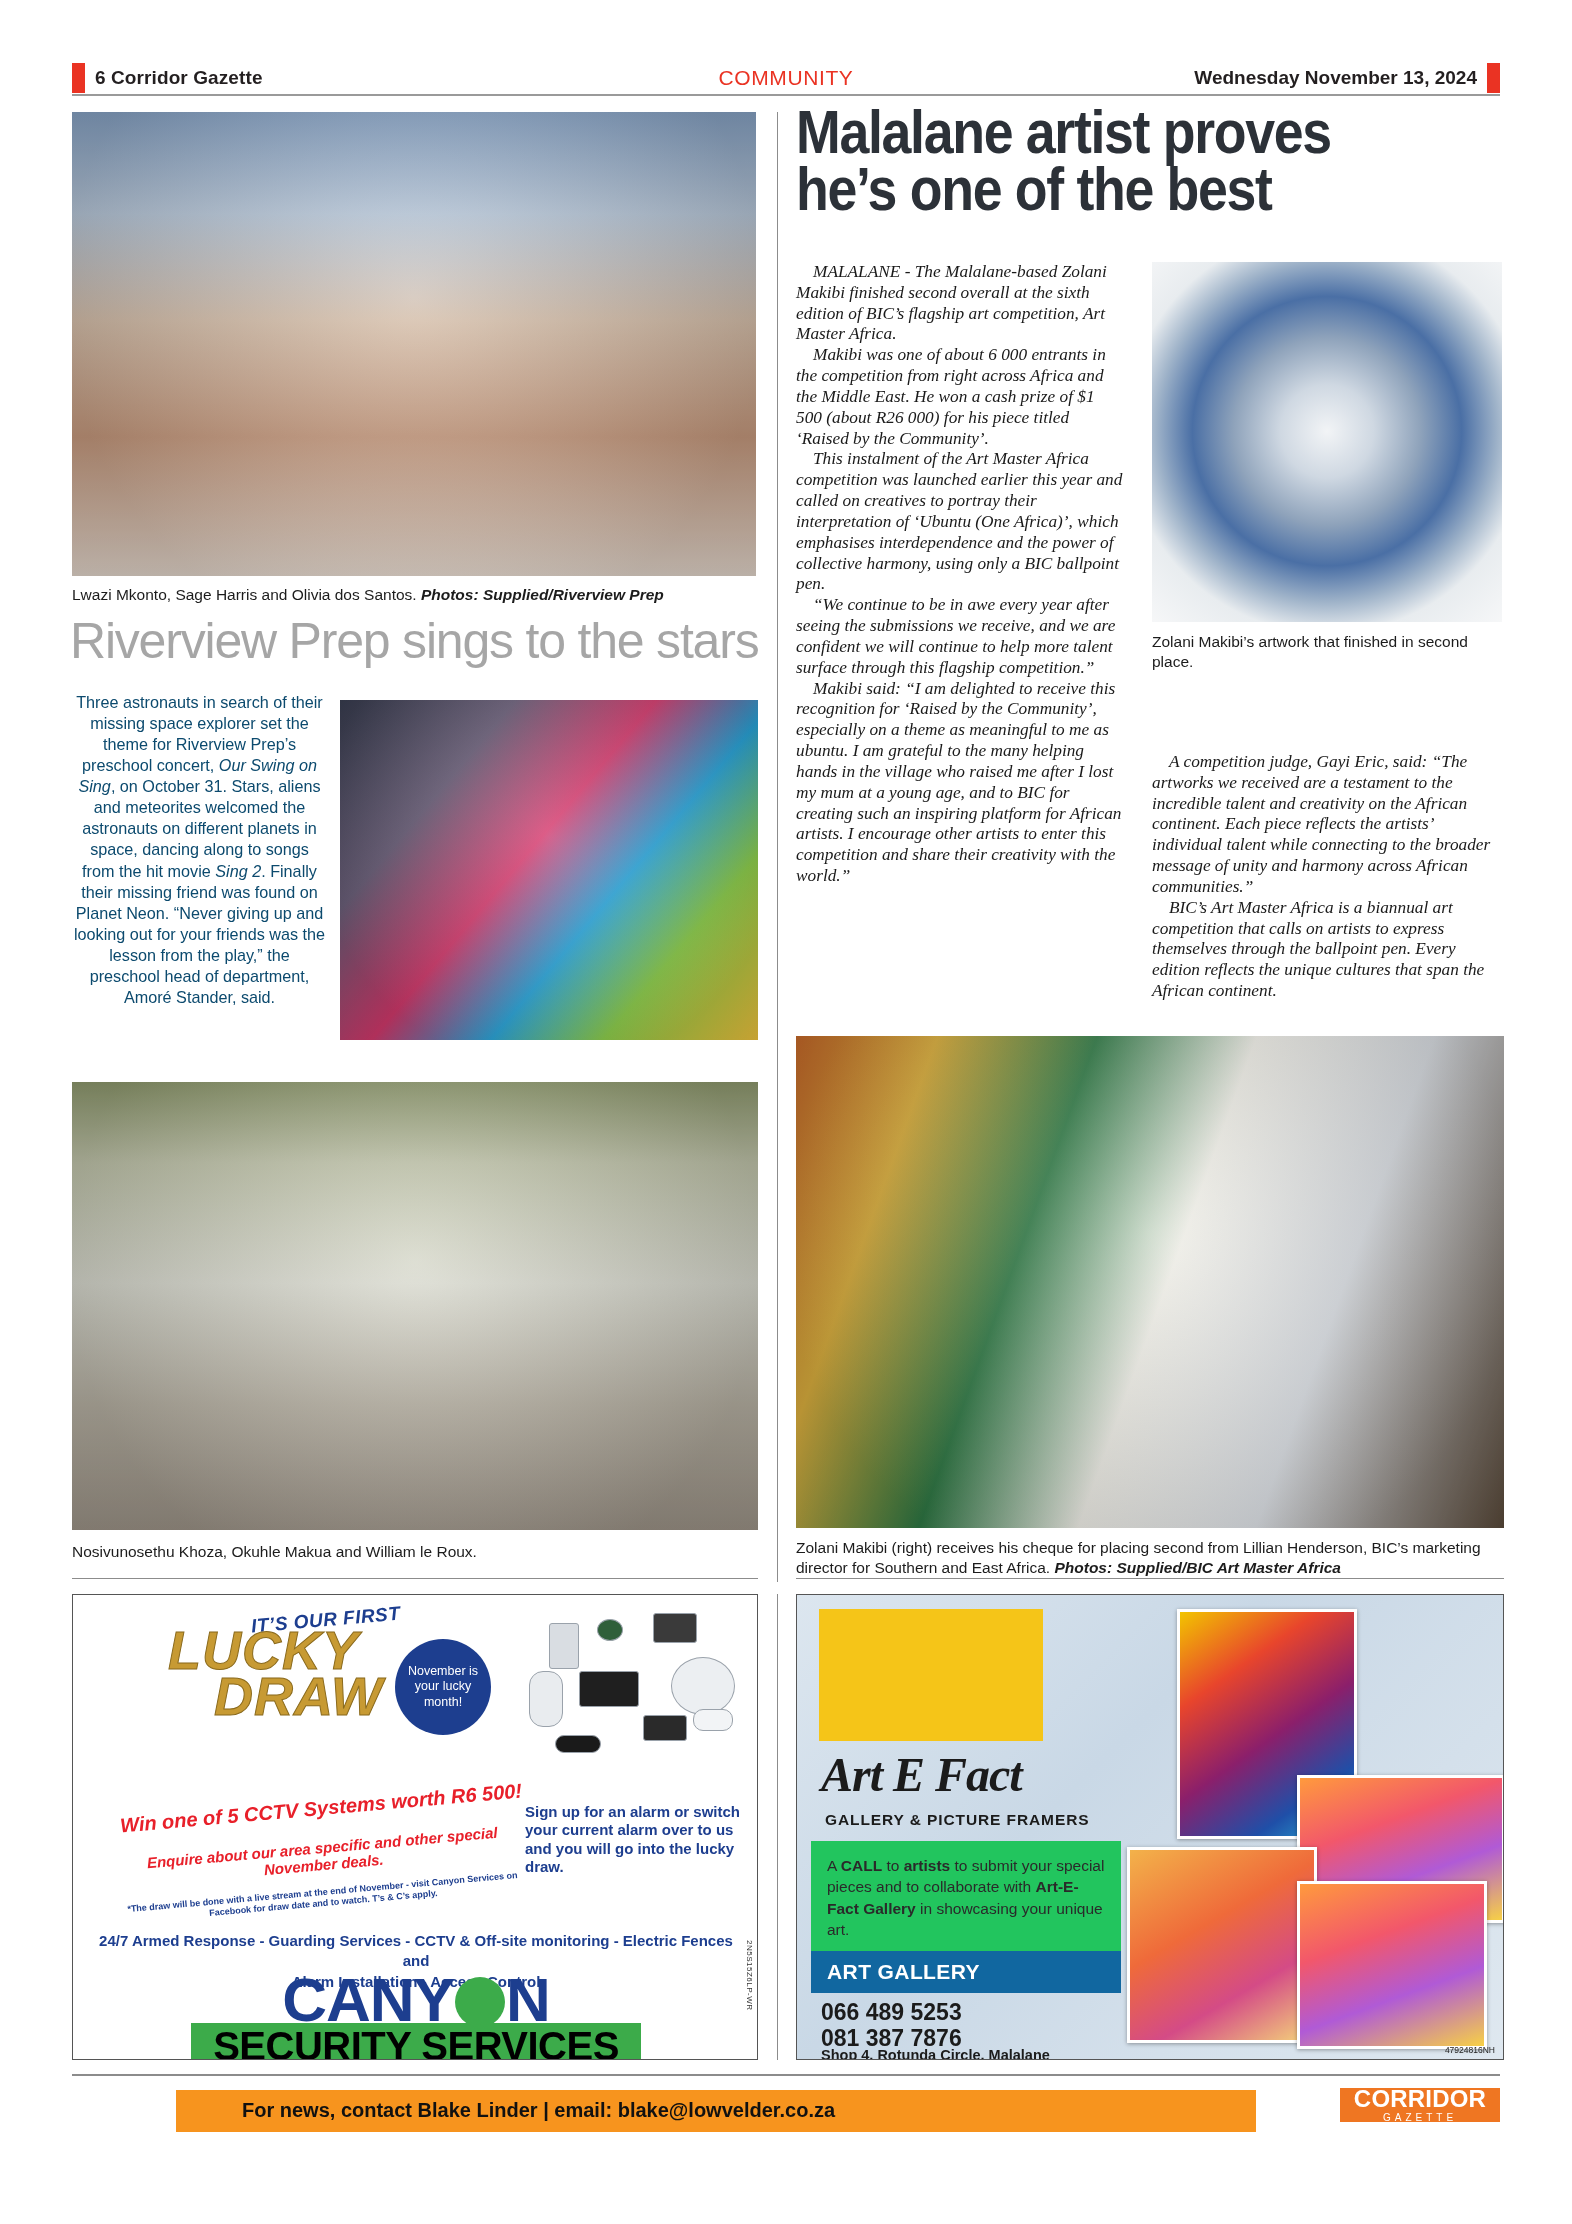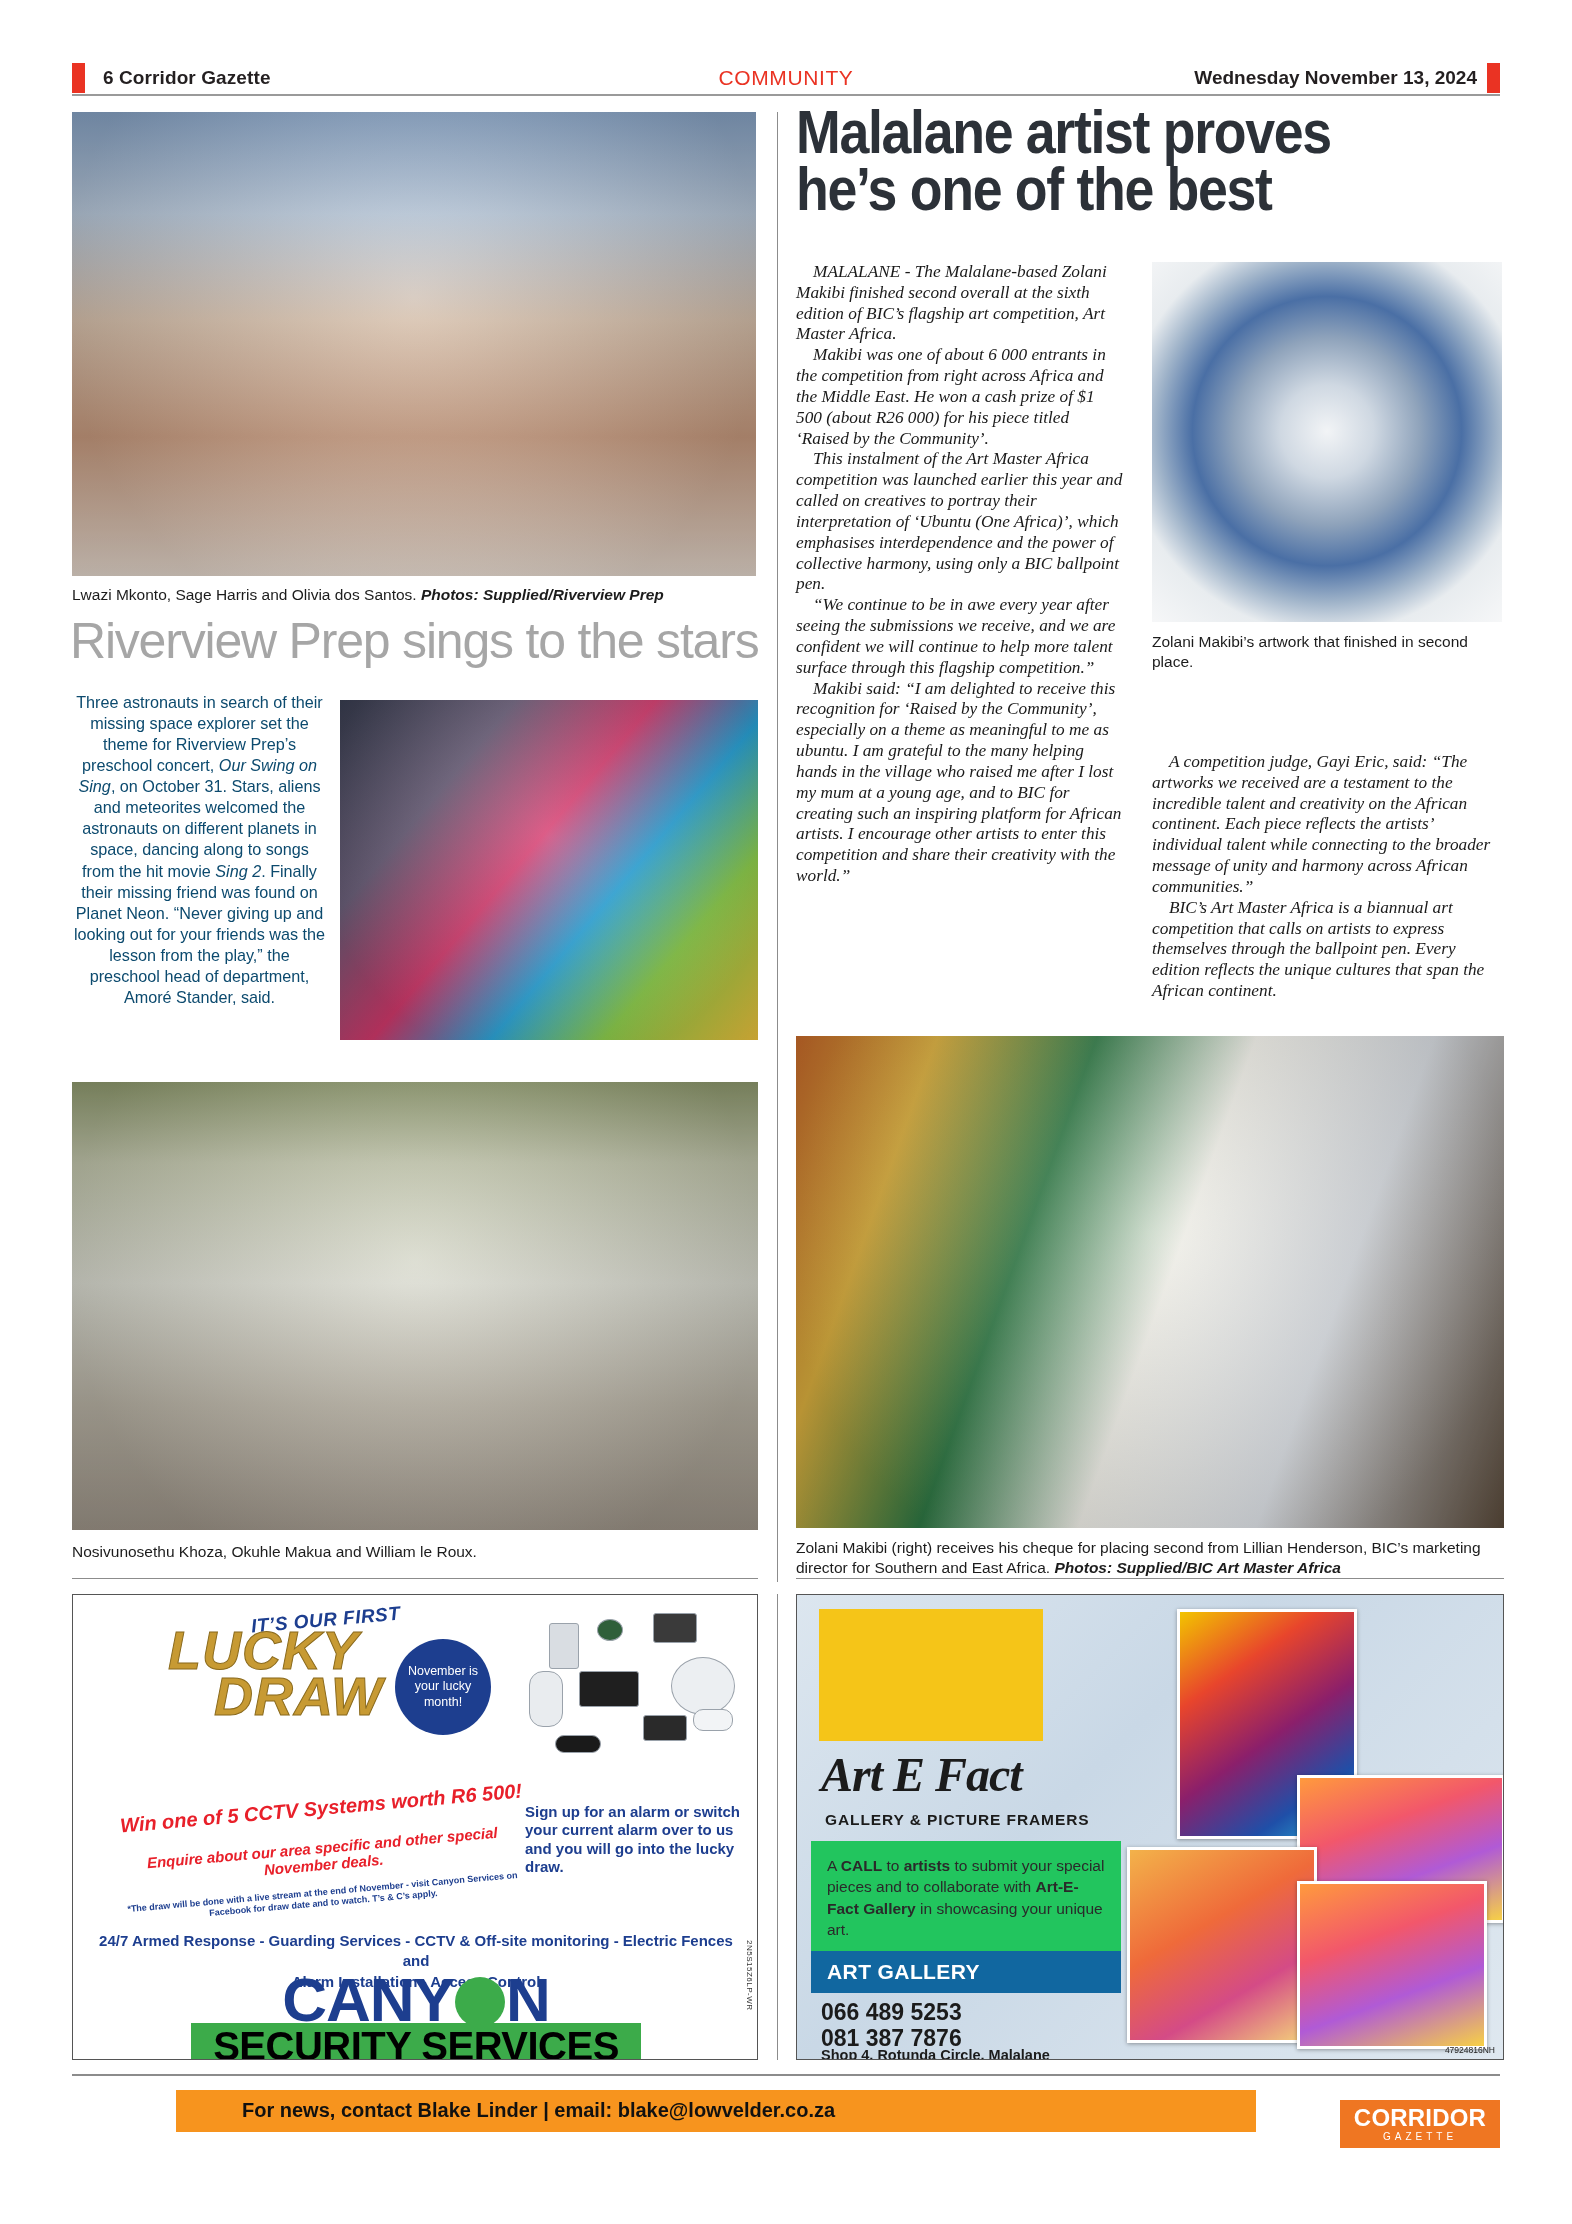--- a/index.html
+++ b/index.html
@@ -12,21 +12,21 @@
   }
   .page { position: absolute; left: 0; top: 0; width: 1572px; height: 2224px; background: #fff; }
 
   
   .masthead {
     position: absolute; left: 72px; top: 62px; width: 1428px; height: 34px;
     border-bottom: 2px solid #9a9a9a;
     display: flex; align-items: center;
   }
   .redbar { width: 13px; height: 30px; background: #ea3323; flex: 0 0 auto; }
-  .mh-left { font-size: 19px; font-weight: bold; color: #231f20; margin-left: 18px; letter-spacing: .1px; }
+  .mh-left { font-size: 19px; font-weight: bold; color: #231f20; margin-left: 10px; letter-spacing: .1px; }
   .mh-center { position: absolute; left: 50%; transform: translateX(-50%); font-size: 21px; color: #ea3323; letter-spacing: .6px; }
   .mh-right { margin-left: auto; font-size: 19px; font-weight: bold; color: #231f20; margin-right: 10px; }
   .redbar-r { width: 13px; height: 30px; background: #ea3323; flex: 0 0 auto; }
 
   
   .photo { background: #cfcfcf; overflow: hidden; position: relative; }
   .cap { font-size: 15.5px; color: #1c1c1c; line-height: 1.28; }
   .cap b { font-style: italic; font-weight: bold; }
 
   
@@ -122,22 +122,22 @@
               color: #1b1b1b; line-height: 1.15; }
   .ae-addr { position: absolute; left: 24px; top: 452px; font-size: 14.5px; color: #1b1b1b; font-weight: bold; }
   .ae-art { position: absolute; border: 3px solid #fff; box-shadow: 0 1px 4px rgba(0,0,0,.35); }
   .ae-code { position: absolute; right: 8px; bottom: 4px; font-size: 8.5px; color: #222; }
 
   
   #footer-rule-top { position: absolute; left: 72px; top: 2074px; width: 1428px; height: 2px; background: #8c8c8c; }
   #footer { position: absolute; left: 72px; top: 2086px; width: 1428px; height: 50px; }
   .ft-bar { position: absolute; left: 104px; top: 4px; width: 1080px; height: 42px; background: #f7941e; }
   .ft-text { position: absolute; left: 170px; top: 13px; font-size: 20px; font-weight: bold; color: #111; }
-  .ft-logo { position: absolute; right: 0; top: 2px; width: 160px; height: 48px; background: #ef7622;
-             color: #fff; display: flex; flex-direction: column; align-items: center; justify-content: center; margin-top: 12px; }
+  .ft-logo { position: absolute; right: 0; top: 2px; width: 160px; height: 34px; background: #ef7622;
+             color: #fff; display: flex; flex-direction: column; align-items: center; justify-content: center; }
   .ft-logo .l1 { font-size: 24px; font-weight: bold; letter-spacing: .2px; line-height: 1; }
   .ft-logo .l2 { font-size: 10px; letter-spacing: 4px; margin-top: 1px; }
 
   
   .ph-kids { background: linear-gradient(180deg,#86a2c4 0%,#b9c9db 22%,#d7c0ab 45%,#c79a7e 70%,#e3d6cb 100%); }
   .ph-rafael { background: linear-gradient(130deg,#3a3f52 0%,#6b5f7a 25%,#d63a6e 45%,#29a7dd 62%,#8ed14a 78%,#f2c53d 100%); }
   .ph-astro { background: linear-gradient(180deg,#8f9a6e 0%,#c3c7ad 18%,#dadbd0 45%,#b9b3a5 72%,#9d9488 100%); }
   .ph-artwork { background: radial-gradient(circle at 50% 47%, #f2f4f6 0%, #cfd8e2 18%, #8fa3bb 36%, #4a6fa5 52%, #9fb3c9 66%, #e8ecef 78%, #f6f7f8 100%); }
   .ph-cheque { background: linear-gradient(110deg,#c96a2a 0%,#e0b33f 16%,#2f7a45 34%,#f0efe8 52%,#dfe3e8 72%,#5a4a3a 100%); }
   .ph-art1 { background: linear-gradient(145deg,#f2c400 0%,#e8452c 28%,#8b1f6b 55%,#1f4fa8 80%,#2bb3d6 100%); }

